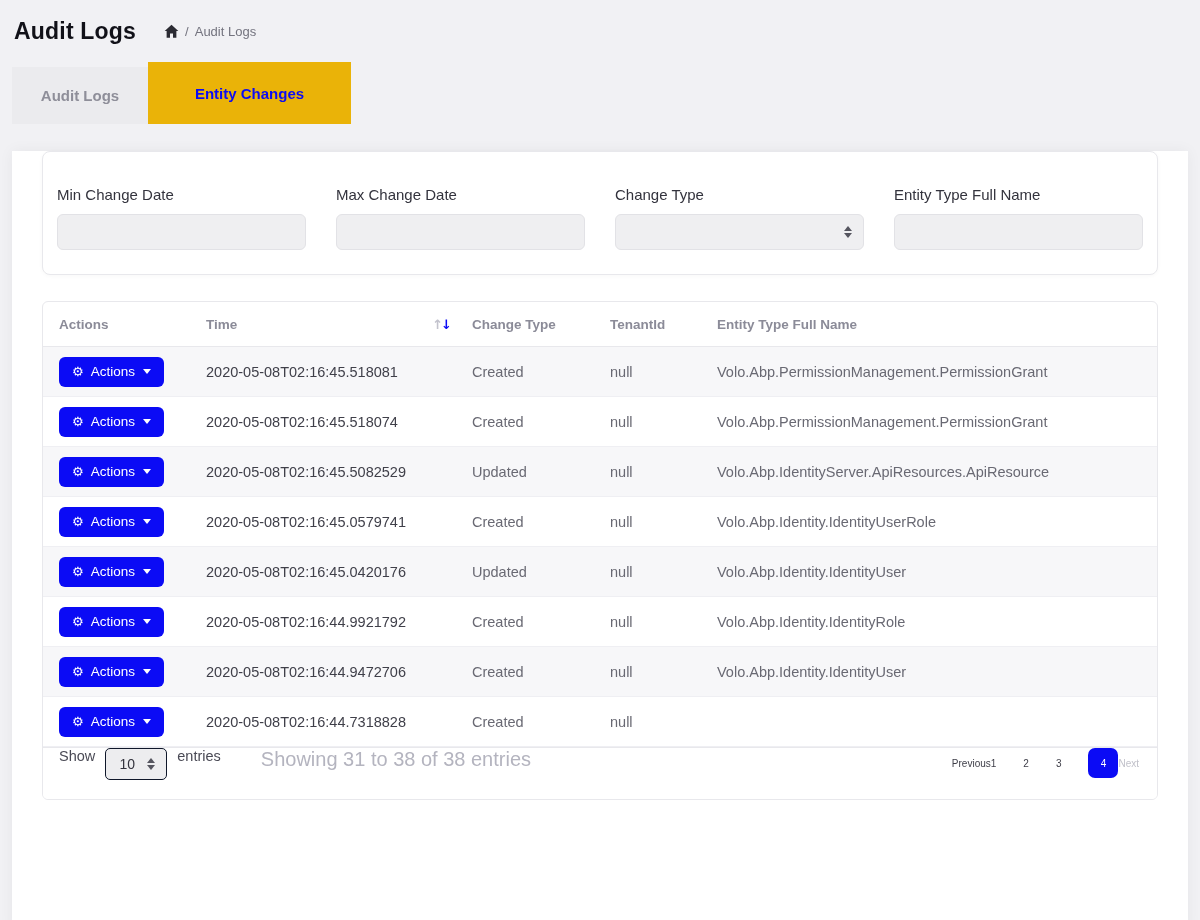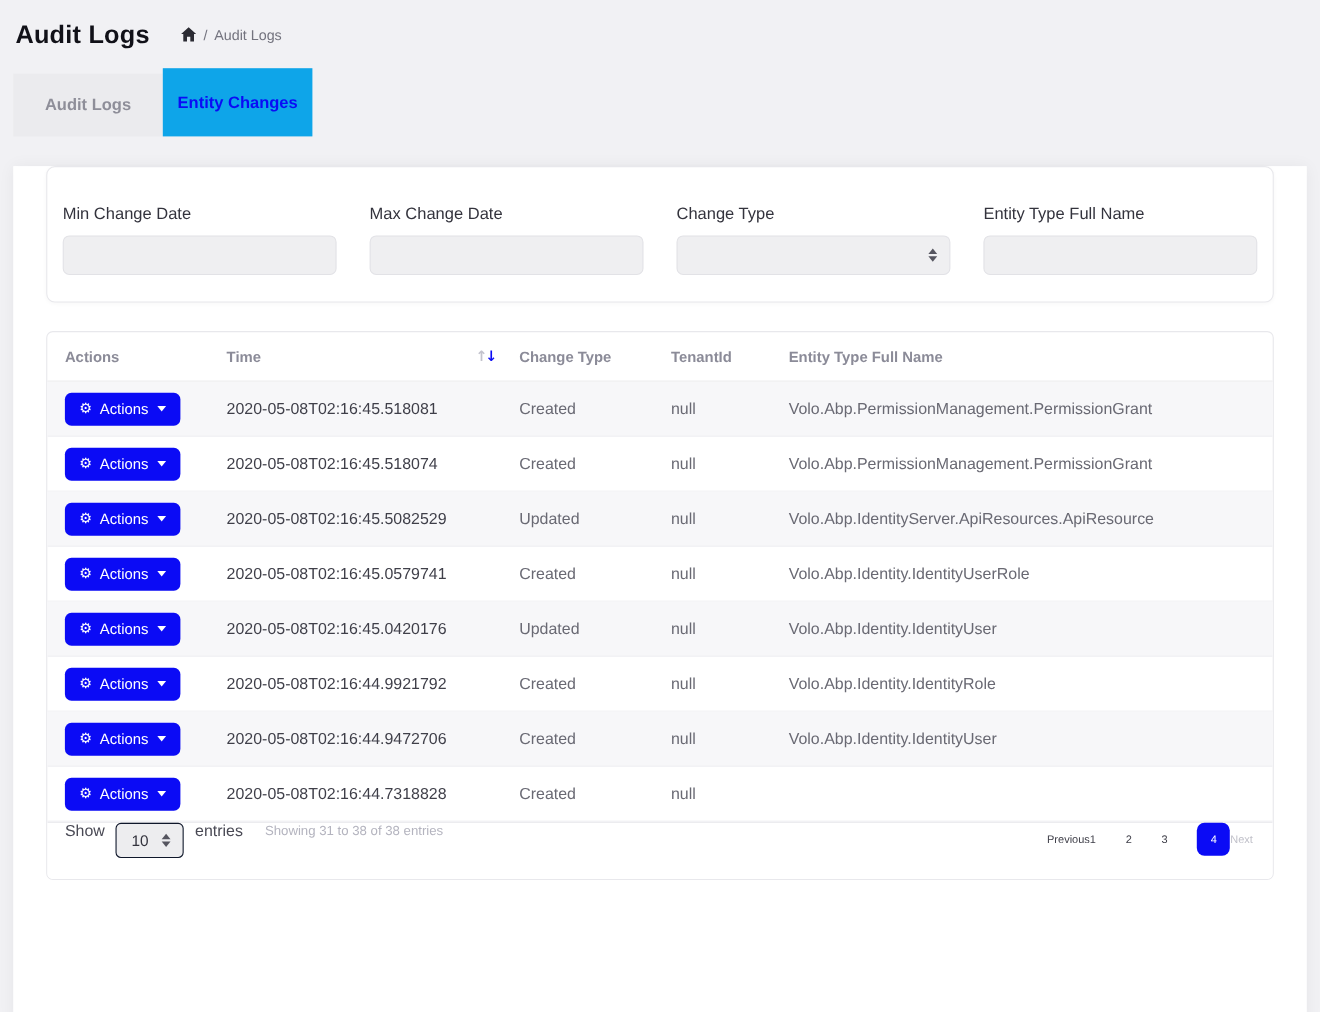--- a/index.html
+++ b/index.html
@@ -20,21 +20,21 @@
   }
   
   .page-header{display:flex;align-items:center;height:62px;padding:0 14px;}
   .page-title{font-size:23px;font-weight:700;letter-spacing:.2px;color:#111118;}
   .breadcrumb{display:flex;align-items:center;margin-left:28px;font-size:13px;color:#73737e;gap:6px;}
   .breadcrumb .home-ic{width:15px;height:15px;display:inline-block;}
   
   .tabbar{display:flex;align-items:flex-end;height:62px;padding-left:12px;}
   .tab{display:flex;align-items:center;justify-content:center;font-size:15px;font-weight:600;cursor:pointer;}
   .tab.inactive{width:136px;height:57px;background:#ebebee;color:#8e8e99;}
-  .tab.active{width:136px;height:62px;background:#0ea5e9;color:var(--primary);}
+  .tab.active{width:203px;height:62px;background:#eab308;color:var(--primary);}
   
   .main-panel{width:1176px;height:780px;margin:0 12px;background:var(--panel-bg);box-shadow:0 0 14px rgba(0,0,0,.05);}
   
   .filter-card{margin:27px 30px 0;border:1px solid var(--border);border-radius:8px;
     padding:34px 14px 24px;background:#fff;box-shadow:0 1px 4px rgba(0,0,0,.03);}
   .filter-grid{display:grid;grid-template-columns:repeat(4,1fr);gap:30px;}
   .f-label{display:block;font-size:15px;color:#33333d;margin-bottom:11px;}
   .f-input{width:100%;height:36px;background:#efeff1;border:1px solid #e2e2e6;border-radius:6px;
     padding:0 10px;font-size:14px;color:#33333d;outline:none;}
   .select-wrap{position:relative;}
@@ -58,21 +58,21 @@
   .actions-btn{display:inline-flex;align-items:center;gap:7px;height:30px;padding:0 13px;
     background:var(--primary);color:#fff;font-size:13.5px;border:none;border-radius:6px;cursor:pointer;font-family:inherit;}
   .gear{font-family:"DejaVu Sans",sans-serif;font-size:13px;line-height:1;}
   .caret{display:inline-block;width:0;height:0;border-left:4px solid transparent;border-right:4px solid transparent;border-top:5px solid #fff;margin-left:1px;}
   
   .tfooter{display:flex;align-items:flex-start;height:52px;border-top:1px solid var(--border);padding:0 18px 0 16px;background:#fff;}
   .show-label,.entries-label{font-size:14.5px;color:#4a4a55;}
   .pagesize{position:relative;margin:0 10px;}
   .pagesize-box{width:62px;height:32px;background:#ededef;border:1px solid #0f172a;border-radius:5px;
     font-size:14px;color:#33333d;display:flex;align-items:center;justify-content:center;padding-right:18px;cursor:pointer;}
-  .summary{margin-left:20px;font-size:12px;color:#b4b4bf;}
+  .summary{margin-left:40px;font-size:20px;color:#b4b4bf;}
   .pagination{margin-left:auto;display:flex;align-items:center;font-size:10px;}
   .page-link{color:#3e3e48;cursor:pointer;}
   .page-num{color:#3e3e48;cursor:pointer;}
   .page-num.active{width:30px;height:30px;background:var(--primary);color:#fff;border-radius:7px;
     display:flex;align-items:center;justify-content:center;}
   .page-link.disabled{color:#c0c0c9;cursor:default;}
 </style>
 </head>
 <body>
 

